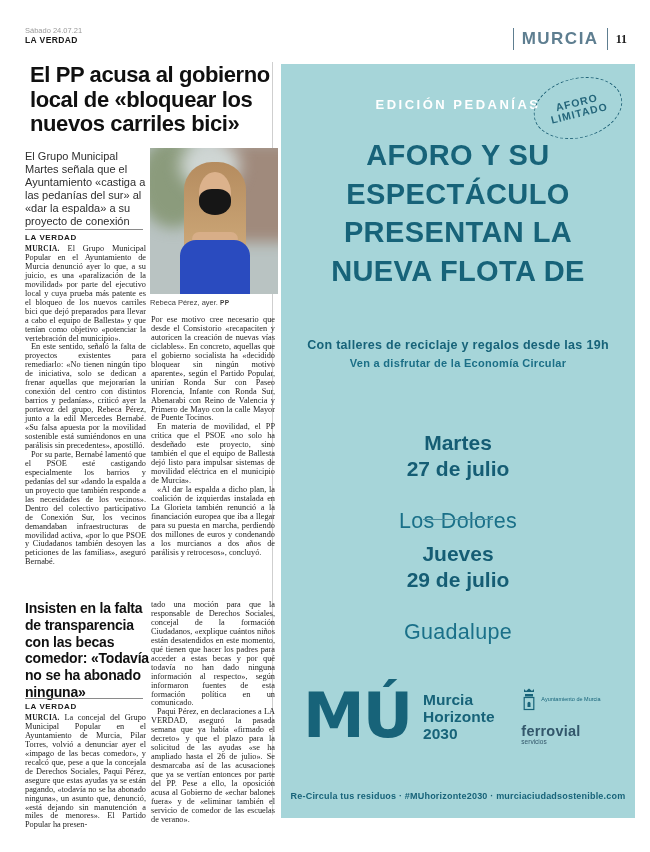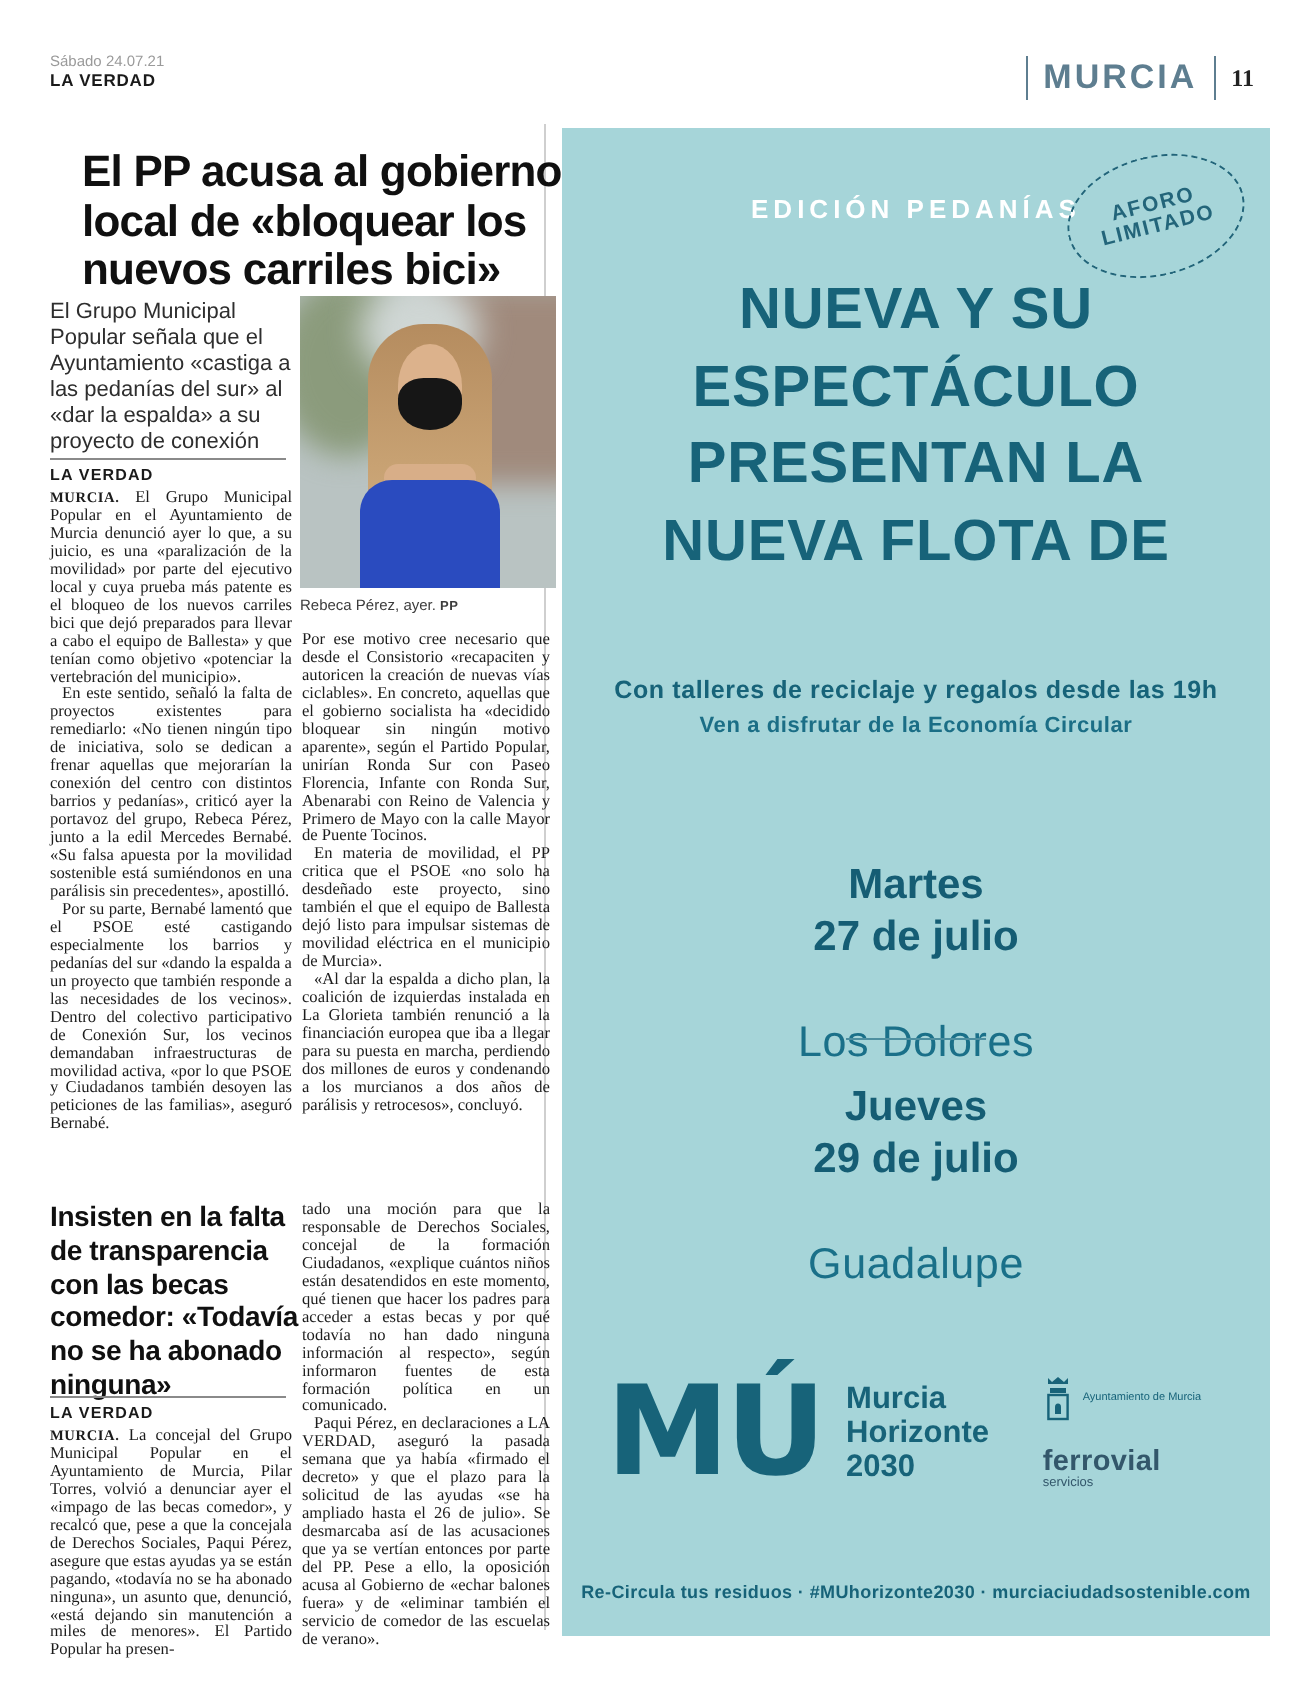--- a/index.html
+++ b/index.html
@@ -91,22 +91,22 @@
 
   <div class="hdr-date">Sábado 24.07.21</div>
   <div class="hdr-brand">LA VERDAD</div>
   <div class="hdr-right">
     <span class="hdr-section">MURCIA</span>
     <span class="hdr-pagenum">11</span>
   </div>
 
   <div class="col-divider"></div>
 
-  <h1 class="a1-headline" style="margin:16px;">El PP acusa al gobierno local de «bloquear los nuevos carriles bici»</h1>
-  <div class="a1-subhead">El Grupo Municipal Popular señala que el Ayuntamiento «castiga a las pedanías del sur» al «dar la espalda» a su proyecto de conexión</div>
+  <h1 class="a1-headline" style="margin:5px;">El PP acusa al gobierno local de «bloquear los nuevos carriles bici»</h1>
+  <div class="a1-subhead">El Grupo Municipal Martes señala que el Ayuntamiento «castiga a las pedanías del sur» al «dar la espalda» a su proyecto de conexión</div>
   <div class="byline a1-byline">LA VERDAD</div>
 
   <div class="body-col a1-col1">
     <p class="noindent"><span class="lead-in">MURCIA.</span> <span>El Grupo Municipal Popular en el Ayuntamiento de Murcia denunció ayer lo que, a su juicio, es una «paralización de la movilidad» por parte del ejecutivo local y cuya prueba más patente es el bloqueo de los nuevos carriles bici que dejó preparados para llevar a cabo el equipo de Ballesta» y que tenían como objetivo «potenciar la vertebración del municipio».</span></p>
     <p>En este sentido, señaló la falta de proyectos existentes para remediarlo: «No tienen ningún tipo de iniciativa, solo se dedican a frenar aquellas que mejorarían la conexión del centro con distintos barrios y pedanías», criticó ayer la portavoz del grupo, Rebeca Pérez, junto a la edil Mercedes Bernabé. «Su falsa apuesta por la movilidad sostenible está sumiéndonos en una parálisis sin precedentes», apostilló.</p>
     <p>Por su parte, Bernabé lamentó que el PSOE esté castigando especialmente los barrios y pedanías del sur «dando la espalda a un proyecto que también responde a las necesidades de los vecinos». Dentro del colectivo participativo de Conexión Sur, los vecinos demandaban infraestructuras de movilidad activa, «por lo que PSOE y Ciudadanos también desoyen las peticiones de las familias», aseguró Bernabé.</p>
   </div>
 
   <div class="photo">
     <div class="ph-bg1"></div>
@@ -136,21 +136,21 @@
     <p>Paqui Pérez, en declaraciones a LA VERDAD, aseguró la pasada semana que ya había «firmado el decreto» y que el plazo para la solicitud de las ayudas «se ha ampliado hasta el 26 de julio». Se desmarcaba así de las acusaciones que ya se vertían entonces por parte del PP. Pese a ello, la oposición acusa al Gobierno de «echar balones fuera» y de «eliminar también el servicio de comedor de las escuelas de verano».</p>
   </div>
 
   <div class="ad">
     <div class="ad-edition">EDICIÓN PEDANÍAS</div>
     <div class="ad-stamp">
       <span>AFORO</span>
       <span>LIMITADO</span>
     </div>
     <div class="ad-title">
-      <div>NUEVA Y SU</div>
+      <div>AFORO Y SU</div>
       <div>ESPECTÁCULO</div>
       <div>PRESENTAN LA</div>
       <div>NUEVA FLOTA DE</div>
     </div>
     <div class="ad-sub1">Con talleres de reciclaje y regalos desde las 19h</div>
     <div class="ad-sub2">Ven a disfrutar de la Economía Circular</div>
 
     <div class="ad-event ev1">
       <div class="daydate">
         <div>Martes</div>

